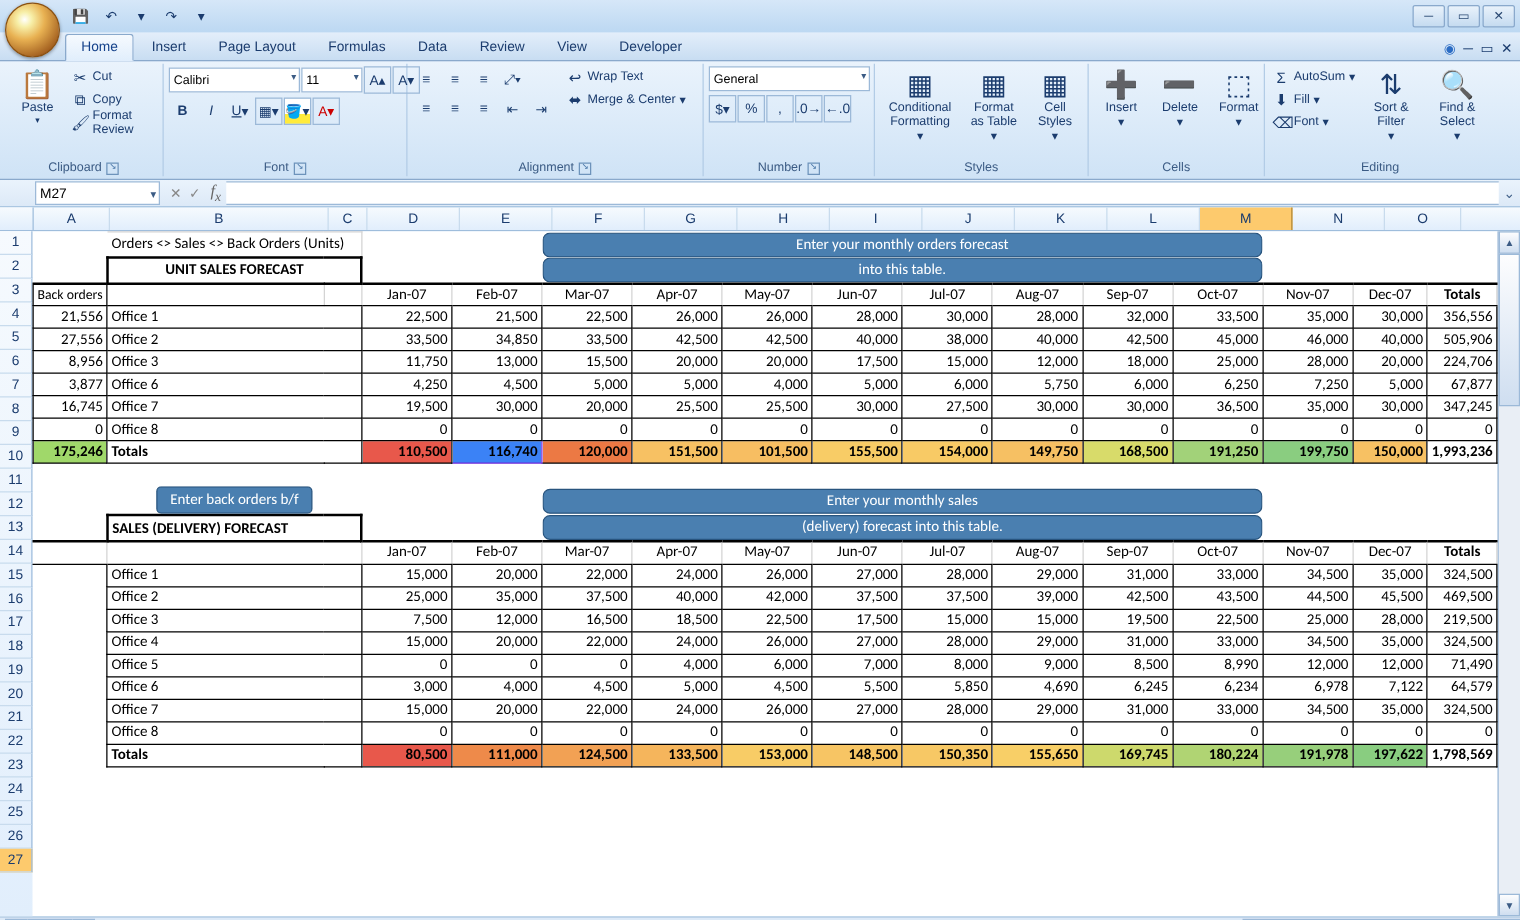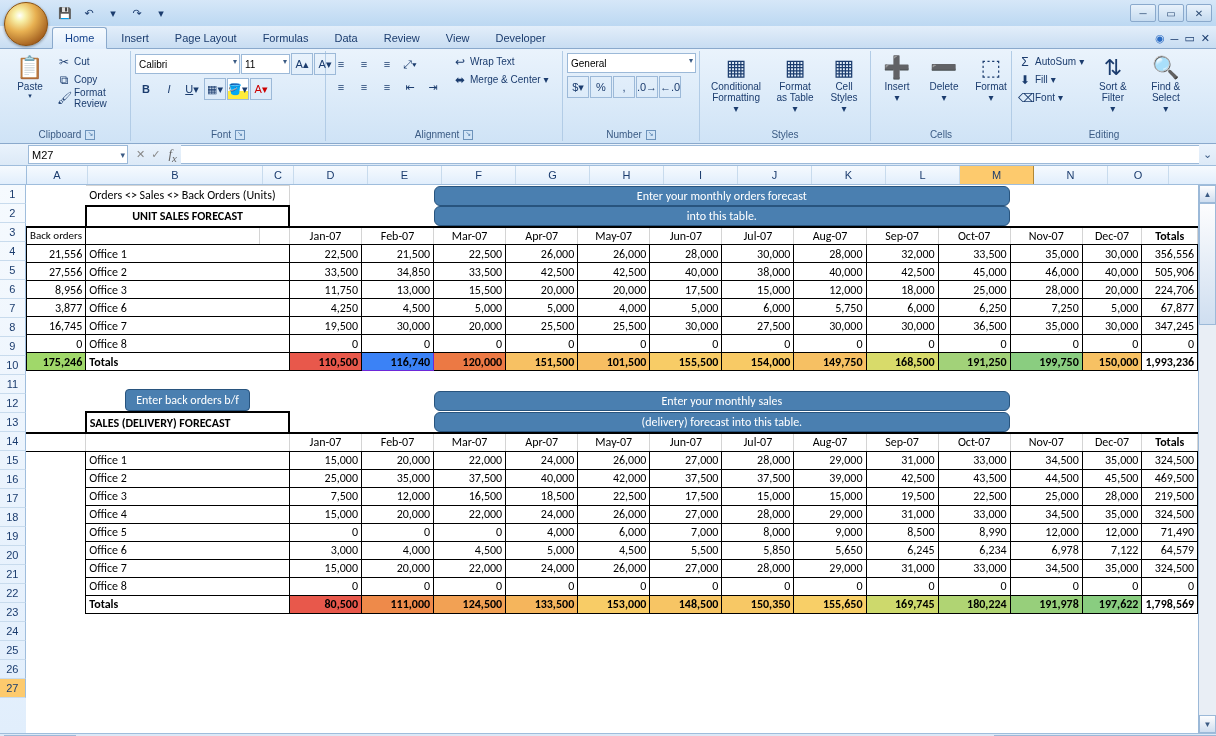--- a/index.html
+++ b/index.html
@@ -630,21 +630,21 @@
           <tr>
             <td class="nb" style="border:none"></td>
             <td class="l" colspan="2" style="border:1px solid #000">Office 6</td>
             <td style="border:1px solid #000">3,000</td>
             <td style="border:1px solid #000">4,000</td>
             <td style="border:1px solid #000">4,500</td>
             <td style="border:1px solid #000">5,000</td>
             <td style="border:1px solid #000">4,500</td>
             <td style="border:1px solid #000">5,500</td>
             <td style="border:1px solid #000">5,850</td>
-            <td style="border:1px solid #000">5,650</td>
+            <td style="border:1px solid #000">4,690</td>
             <td style="border:1px solid #000">6,245</td>
             <td style="border:1px solid #000">6,234</td>
             <td style="border:1px solid #000">6,978</td>
             <td style="border:1px solid #000">7,122</td>
             <td style="border:1px solid #000">64,579</td>
           </tr>
           <tr>
             <td class="nb" style="border:none"></td>
             <td class="l" colspan="2" style="border:1px solid #000">Office 7</td>
             <td style="border:1px solid #000">15,000</td>

